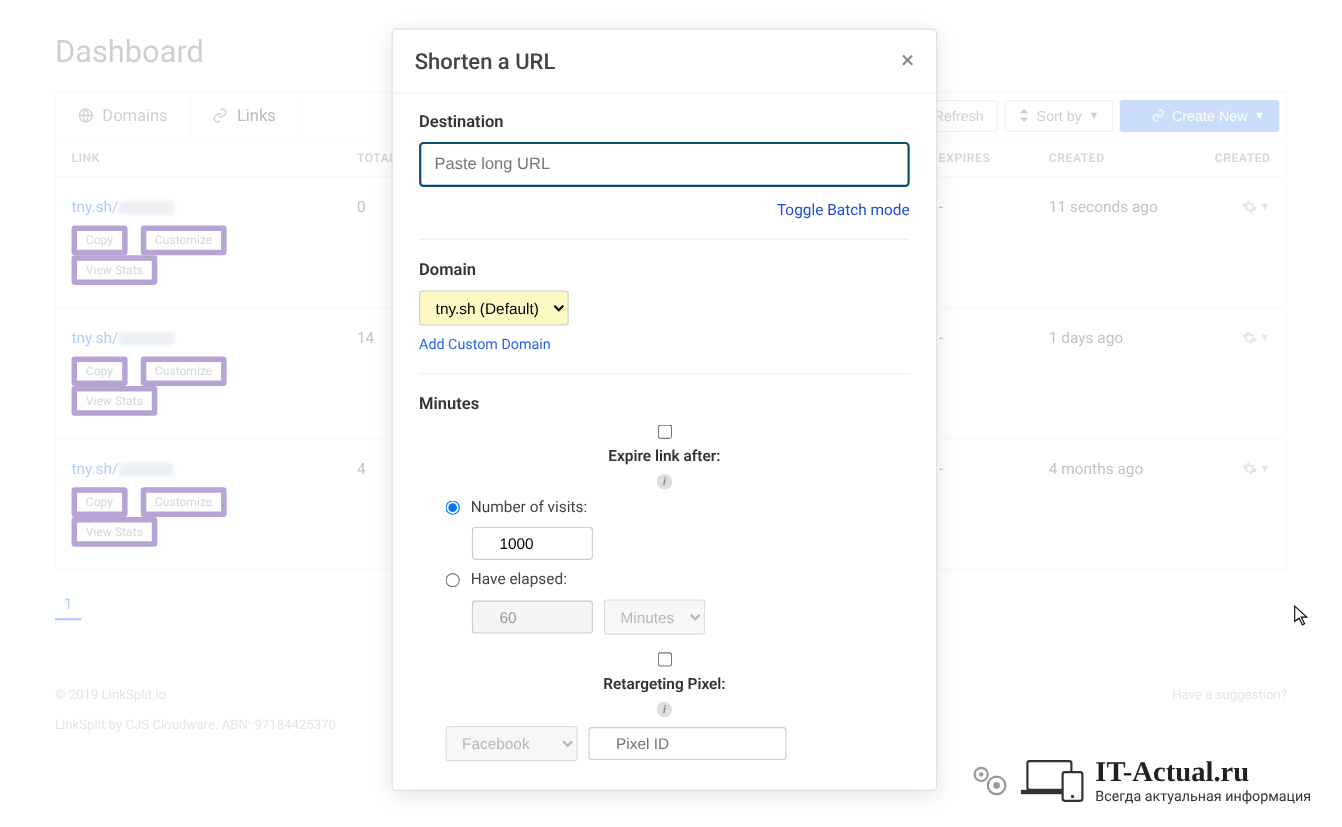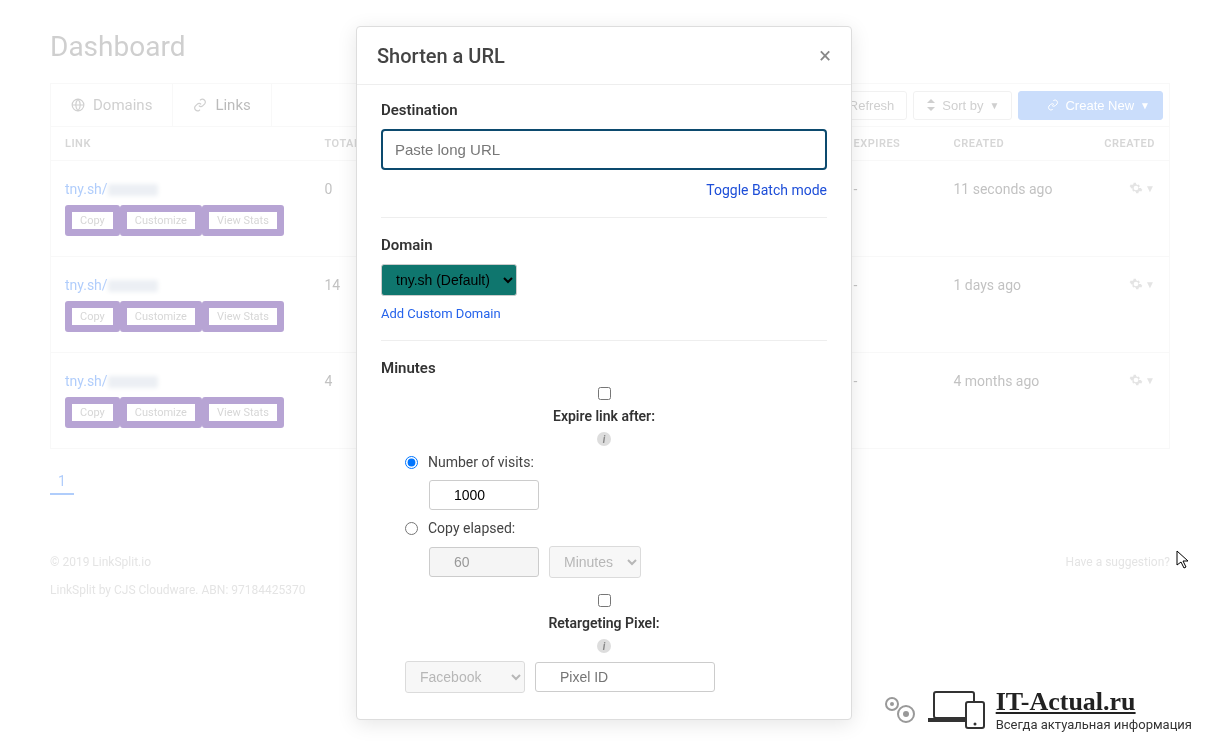--- a/index.html
+++ b/index.html
@@ -13,49 +13,49 @@
 .toolbar { display: flex; gap: 6px; padding: 6px; }
 .btn { display: inline-flex; align-items: center; gap: 6px; padding: 6px 12px; border: 1px solid #ddd; background: #fff; border-radius: 3px; font-size: 13px; color: #888; cursor: pointer; }
 .btn-primary { background: #3b82f6; color: #fff; border-color: #3b82f6; padding-left: 28px; }
 .btn-primary.light { background: #7aaaf5; border-color: #7aaaf5; }
 .table { width: 100%; border: 1px solid #eee; border-collapse: collapse; }
 .table th { text-align: left; padding: 10px 14px; font-size: 11px; font-weight: 600; color: #999; letter-spacing: 0.5px; border-bottom: 1px solid #eee; }
 .table th:last-child { text-align: right; }
 .table td { padding: 20px 14px; font-size: 14px; color: #666; border-bottom: 1px solid #eee; vertical-align: top; }
 .link-url { color: #3b82f6; font-size: 14px; margin-bottom: 8px; }
 .blur { display: inline-block; width: 50px; height: 12px; background: #cfd8e3; filter: blur(2px); border-radius: 2px; vertical-align: middle; }
-.mini-btn { display: inline-block; padding: 2px 8px; border: 7px solid #4c1d95; border-radius: 3px; font-size: 11px; color: #999; margin-right: 0; cursor: pointer; }
+.mini-btn { display: inline-block; padding: 2px 8px; border: 5px solid #4c1d95; border-radius: 3px; font-size: 11px; color: #999; margin-right: 12px; cursor: pointer; }
 .actions-cell { text-align: right; }
 .gear-btn { display: inline-flex; align-items: center; gap: 2px; color: #bbb; cursor: pointer; }
 .pagination { margin-top: 20px; }
 .page-num { display: inline-block; padding: 4px 8px; color: #3b82f6; border-bottom: 2px solid #3b82f6; font-size: 14px; }
 .footer { margin-top: 60px; display: flex; justify-content: space-between; font-size: 12px; color: #bbb; }
 
 .overlay { position: absolute; inset: 0; background: rgba(255,255,255,0.6); }
 .modal { position: absolute; left: 356px; top: 26px; width: 496px; background: #fff; border: 1px solid #ddd; border-radius: 4px; box-shadow: 0 4px 20px rgba(0,0,0,0.1); }
 .modal-header { display: flex; justify-content: space-between; align-items: center; padding: 16px 20px; border-bottom: 1px solid #eee; }
 .modal-title { font-size: 20px; font-weight: 500; color: #444; }
 .close { font-size: 22px; color: #888; cursor: pointer; }
 .modal-body { padding: 16px 24px; }
 .section-label { font-size: 15px; font-weight: 600; color: #333; margin-bottom: 10px; }
 .input { width: 100%; padding: 10px 12px; border: 2px solid #0c4a6e; border-radius: 4px; font-size: 15px; outline: none; }
 .input::placeholder { color: #777; }
 .link-text { color: #1d4ed8; font-size: 14px; cursor: pointer; }
 .toggle-row { text-align: right; margin-top: 10px; }
 hr.sep { border: none; border-top: 1px solid #eee; margin: 18px 0; }
-.select { padding: 6px 10px; border: 1px solid #ccc; border-radius: 3px; font-size: 14px; background: #0f766e; }
+.select { padding: 6px 10px; border: 1px solid #ccc; border-radius: 3px; font-size: 14px; background: #fef9c3; }
 .add-link { color: #2563eb; font-size: 13px; margin-top: 10px; display: inline-block; cursor: pointer; }
 .check-row { display: flex; align-items: center; gap: 8px; font-size: 14px; font-weight: 600; color: #333; margin-bottom: 8px; flex-direction: column; }
 .sub-row { margin-left: 24px; margin-bottom: 10px; display: flex; align-items: center; gap: 10px; font-size: 14px; color: #444; }
 .num-input { width: 110px; padding: 6px 24px; border: 1px solid #ccc; border-radius: 3px; font-size: 14px; }
 .num-input[disabled], .select[disabled] { background: #f5f5f5; color: #999; }
 .info-icon { display: inline-flex; width: 14px; height: 14px; border-radius: 50%; background: #ddd; color: #888; font-size: 10px; align-items: center; justify-content: center; font-weight: bold; font-style: italic; }
 .shorten-btn { width: 100%; padding: 14px; background: #2563eb; color: #fff; border: none; border-radius: 3px; font-size: 16px; cursor: pointer; margin-top: 12px; }
 .watermark { position: absolute; right: 28px; bottom: 20px; text-align: left; }
-.watermark-title { font-family: Georgia, serif; font-size: 26px; font-weight: bold; color: #222; text-decoration: underline; }
+.watermark-title { font-family: Georgia, serif; font-size: 26px; font-weight: bold; color: #222; }
 .watermark-sub { font-size: 13px; color: #333; }
 .wm-flex { display: flex; align-items: center; gap: 8px; }
 .cursor-icon { position: absolute; right: 28px; top: 550px; }
 svg { display: block; }
 .caret { font-size: 10px; }
 </style>
 </head>
 <body>
 
 <div class="page">
@@ -211,21 +211,21 @@
     </div>
     <div class="sub-row">
       <input type="radio" name="expmode" checked="" style="">
       <span>Number of visits:</span>
     </div>
     <div class="sub-row" style="margin-left:48px">
       <input class="num-input" type="text" value="1000" style="">
     </div>
     <div class="sub-row">
       <input type="radio" name="expmode" style="">
-      <span>Copy elapsed:</span>
+      <span>Have elapsed:</span>
     </div>
     <div class="sub-row" style="margin-left:48px">
       <input class="num-input" type="text" disabled="" value="60" style="">
       <select class="select" disabled="">
         <option>Minutes</option>
       </select>
     </div>
 
     <div class="check-row" style="margin-top:16px">
       <input type="checkbox" style="">

